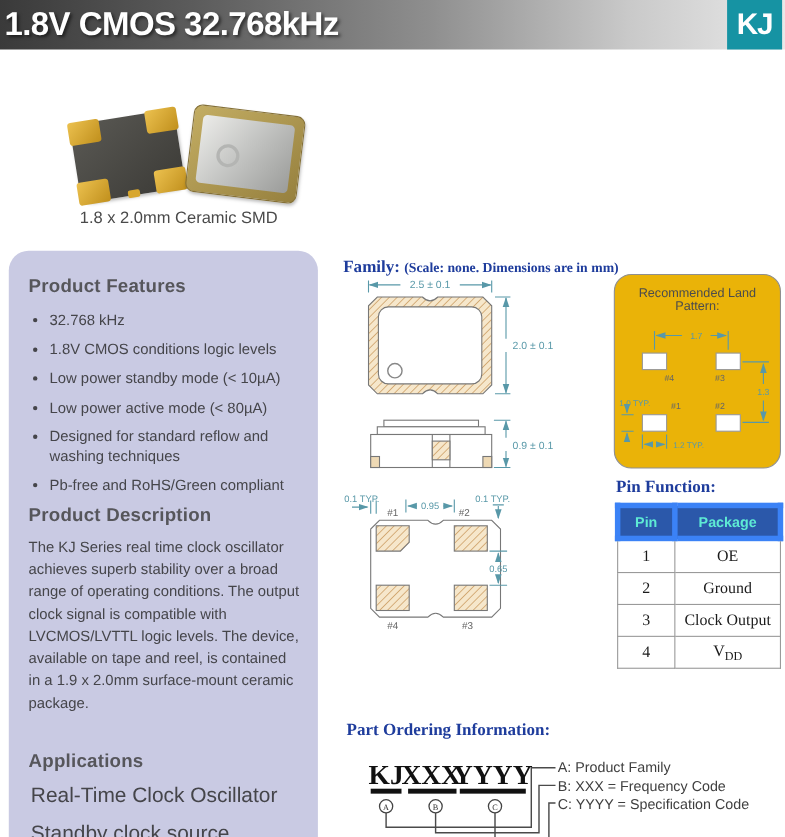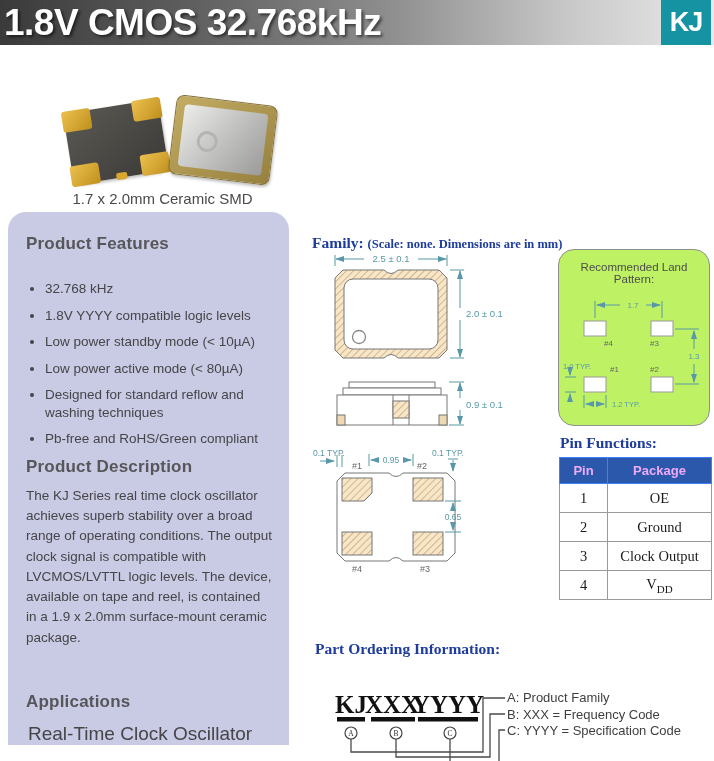--- a/index.html
+++ b/index.html
@@ -3,21 +3,21 @@
 <meta charset="utf-8">
 <style>
   html,body{margin:0;padding:0;background:#fff;}
   .page{position:relative;width:714px;height:761px;background:#ffffff;overflow:hidden;
         font-family:"Liberation Sans",sans-serif;}
 
   
   .header-bar{position:absolute;left:0;top:0;width:714px;height:45px;
     background:linear-gradient(90deg,#3a3a3a 0%,#5c5c5c 25%,#8f8f8f 55%,#c9c9c9 80%,#e9e9e9 100%);}
   .header-title{position:absolute;left:4px;top:0;height:45px;line-height:45px;
-    color:#ffffff;font-size:37px;font-weight:bold;letter-spacing:-.5px;
+    color:#ffffff;font-size:30px;font-weight:bold;letter-spacing:-.5px;
     text-shadow:2px 2px 3px rgba(0,0,0,.55);white-space:nowrap;}
   .logo-box{position:absolute;top:0;right:3px;width:50px;height:45px;background:#1693a3;
     color:#fff;font-size:27px;font-weight:bold;display:flex;align-items:center;justify-content:center;
     letter-spacing:-1px;}
 
   
   .photo{position:absolute;left:60px;top:88px;width:205px;height:100px;}
   .chip-bottom{position:absolute;left:8px;top:18px;width:96px;height:72px;
     background:linear-gradient(145deg,#5a5954,#3b3a36);border-radius:10px;
     transform:rotate(-9deg);box-shadow:1px 2px 3px rgba(0,0,0,.25);}
@@ -30,44 +30,44 @@
     background:linear-gradient(135deg,#c3ad63,#96803e);border:1px solid #857138;border-radius:8px;
     transform:rotate(7deg);box-shadow:1px 2px 3px rgba(0,0,0,.25);}
   .chip-lid{position:absolute;left:8px;top:8px;right:8px;bottom:8px;border-radius:4px;
     background:linear-gradient(125deg,#ecece9 0%,#c6c7c5 45%,#9b9c9a 100%);}
   .brand-mark{position:absolute;left:16px;top:24px;width:15px;height:15px;border-radius:50%;
     border:3px solid #b4b5b3;}
   .photo-caption{position:absolute;left:60px;top:190px;width:205px;text-align:center;
     font-size:15px;color:#4a4a4a;}
 
   
-  .panel{position:absolute;left:8px;top:212px;width:281px;height:533px;box-sizing:border-box;
+  .panel{position:absolute;left:8px;top:228px;width:281px;height:533px;box-sizing:border-box;
     background:#c9cae3;border-radius:18px 18px 0 0;padding:22px 16px 0 18px;color:#45454a;}
   .panel h2{margin:0;font-size:17px;font-weight:bold;color:#56565b;letter-spacing:.2px;}
-  .panel ul{margin:26px 0 0 4px;padding-left:15px;}
+  .panel ul{margin:12px 0 0 4px;padding-left:15px;}
   .panel li{font-size:13.5px;margin-bottom:9px;line-height:1.3;}
   .panel .desc-heading{}
   .panel p{margin:9px 0 0 0;font-size:13.5px;line-height:1.5;}
-  .panel .apps-heading{margin-top:44px;}
+  .panel .apps-heading{margin-top:32px;}
   .panel .app-line{margin:9px 0 0 2px;font-size:19px;line-height:1.4;}
 
   
   .blue-head{position:absolute;font-family:"Liberation Serif",serif;font-weight:bold;
     color:#1e3c9c;font-size:15.5px;white-space:nowrap;}
   .blue-head .note{font-size:12.5px;}
 
   
   .land-box{position:absolute;left:558px;top:249px;width:152px;height:177px;box-sizing:border-box;
-    border:1.3px solid #8f8f8f;border-radius:16px;background:#bef264;}
+    border:1.3px solid #8f8f8f;border-radius:16px;background:#eab308;}
   .land-title{margin-top:11px;text-align:center;font-size:11.5px;color:#4c4c4c;}
 
   
   .pin-table{position:absolute;left:559px;top:457px;width:153px;border-collapse:collapse;}
-  .pin-table th{background:#2b58aa;color:#f0abfc;font-size:13px;font-weight:bold;height:23px;
-    border:1px solid #3b82f6;}
+  .pin-table th{background:#2b58aa;color:#5eead4;font-size:13px;font-weight:bold;height:23px;
+    border:5px solid #3b82f6;}
   .pin-table td{font-family:"Liberation Serif",serif;font-size:14.5px;color:#1a1a1a;
     text-align:center;height:26px;border:1px solid #9a9a9a;background:#fff;}
   .pin-table .c-pin{width:45px;}
   .pin-table sub{font-size:11px;}
 
   
   .abs{position:absolute;}
   text.dim{font-family:"Liberation Sans",sans-serif;fill:#5898a8;}
   text.lbl{font-family:"Liberation Sans",sans-serif;fill:#666;}
 </style>
@@ -88,27 +88,27 @@
       <div class="pad bl"></div>
       <div class="pad br"></div>
       <div class="notch"></div>
     </div>
     <div class="chip-top">
       <div class="chip-lid">
         <div class="brand-mark"></div>
       </div>
     </div>
   </div>
-  <div class="photo-caption">1.7 x 2.0mm Ceramic SMD</div>
+  <div class="photo-caption">1.8 x 2.0mm Ceramic SMD</div>
 
   <div class="panel">
     <h2>Product Features</h2>
     <ul>
       <li>32.768 kHz</li>
-      <li>1.8V YYYY compatible logic levels</li>
+      <li>1.8V CMOS conditions logic levels</li>
       <li>Low power standby mode (&lt; 10µA)</li>
       <li>Low power active mode (&lt; 80µA)</li>
       <li>Designed for standard reflow and washing techniques</li>
       <li>Pb-free and RoHS/Green compliant</li>
     </ul>
     <h2 class="desc-heading">Product Description</h2>
     <p>The KJ Series real time clock oscillator achieves superb stability over a broad range of operating conditions. The output clock signal is compatible with LVCMOS/LVTTL logic levels.  The device, available on tape and reel, is contained in a 1.9 x 2.0mm surface-mount ceramic package.</p>
     <h2 class="apps-heading">Applications</h2>
     <div class="app-line">Real-Time Clock Oscillator</div>
     <div class="app-line">Standby clock source</div>
@@ -250,21 +250,21 @@
       <g stroke="#5898a8" stroke-width="1">
         <line x1="22" y1="106" x2="22" y2="119"></line>
           <line x1="44" y1="106" x2="44" y2="119"></line>
         <line x1="31" y1="115" x2="24" y2="115" marker-end="url(#arw2)"></line>
         <line x1="35" y1="115" x2="42" y2="115" marker-end="url(#arw2)"></line>
       </g>
       <text class="dim" x="50" y="118" font-size="7.5">1.2  TYP.</text>
     </svg>
   </div>
 
-  <div class="blue-head" style="left:560px;top:434px;">Pin Functions:</div>
+  <div class="blue-head" style="left:560px;top:434px;">Pin Function:</div>
   <table class="pin-table">
     <tbody>
         <tr>
       <th class="c-pin">Pin</th>
       <th>Package</th>
     </tr>
     <tr>
       <td>1</td>
       <td>OE</td>
     </tr>
@@ -276,21 +276,21 @@
       <td>3</td>
       <td>Clock Output</td>
     </tr>
     <tr>
       <td>4</td>
       <td><span>V</span><sub>DD</sub></td>
     </tr>
   </tbody>
     </table>
 
-  <div class="blue-head" style="left:315px;top:640px;text-align:center;">Part Ordering Information:</div>
+  <div class="blue-head" style="left:315px;top:655px;text-align:center;">Part Ordering Information:</div>
   <svg class="abs" style="left:315px;top:682px;" width="399" height="79" viewBox="0 0 399 79">
     <text x="36" y="31" text-anchor="middle" font-family="Liberation Serif,serif" font-weight="bold" font-size="25" fill="#111">KJ</text>
     <text x="77" y="31" text-anchor="middle" font-family="Liberation Serif,serif" font-weight="bold" font-size="25" fill="#111">XXX</text>
     <text x="133" y="31" text-anchor="middle" font-family="Liberation Serif,serif" font-weight="bold" font-size="25" fill="#111">YYYY</text>
     <rect x="22" y="35" width="28" height="4.5" fill="#111"></rect>
     <rect x="56" y="35" width="44" height="4.5" fill="#111"></rect>
     <rect x="103" y="35" width="60" height="4.5" fill="#111"></rect>
 
     <g fill="none" stroke="#4a4a4a" stroke-width="1.3">
       <path d="M36,57 V70 H168 V16 H190"></path>

